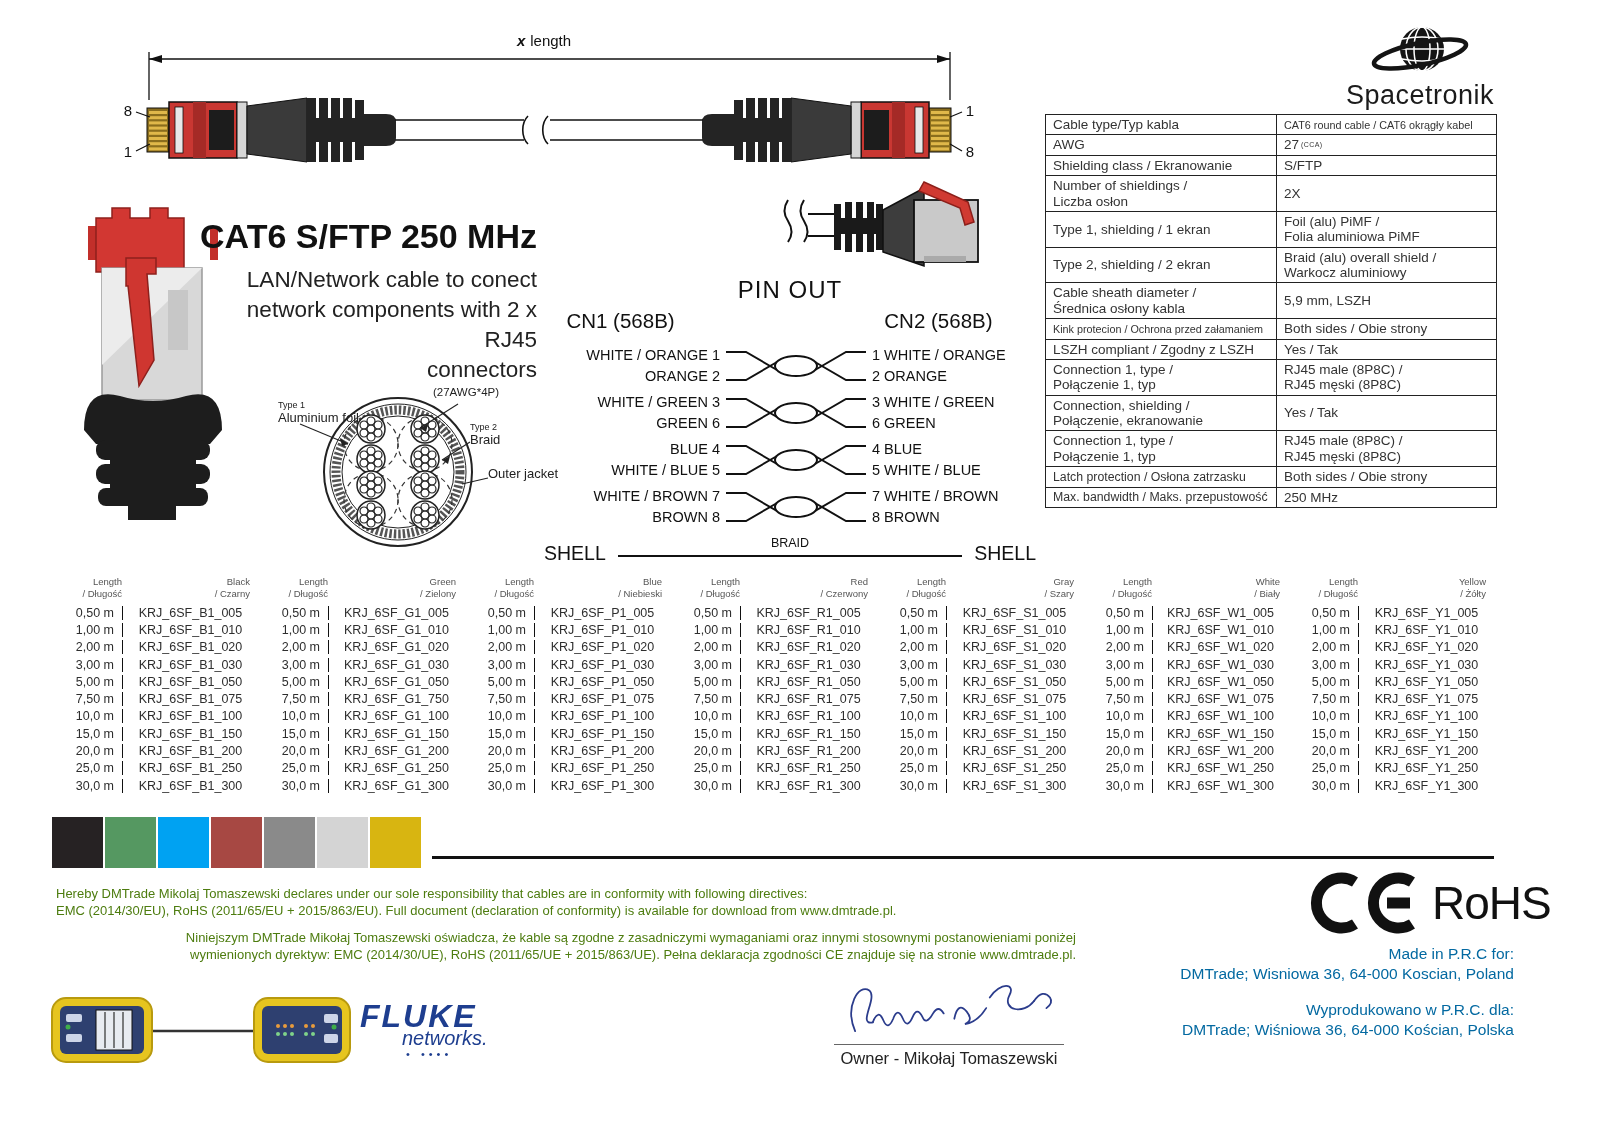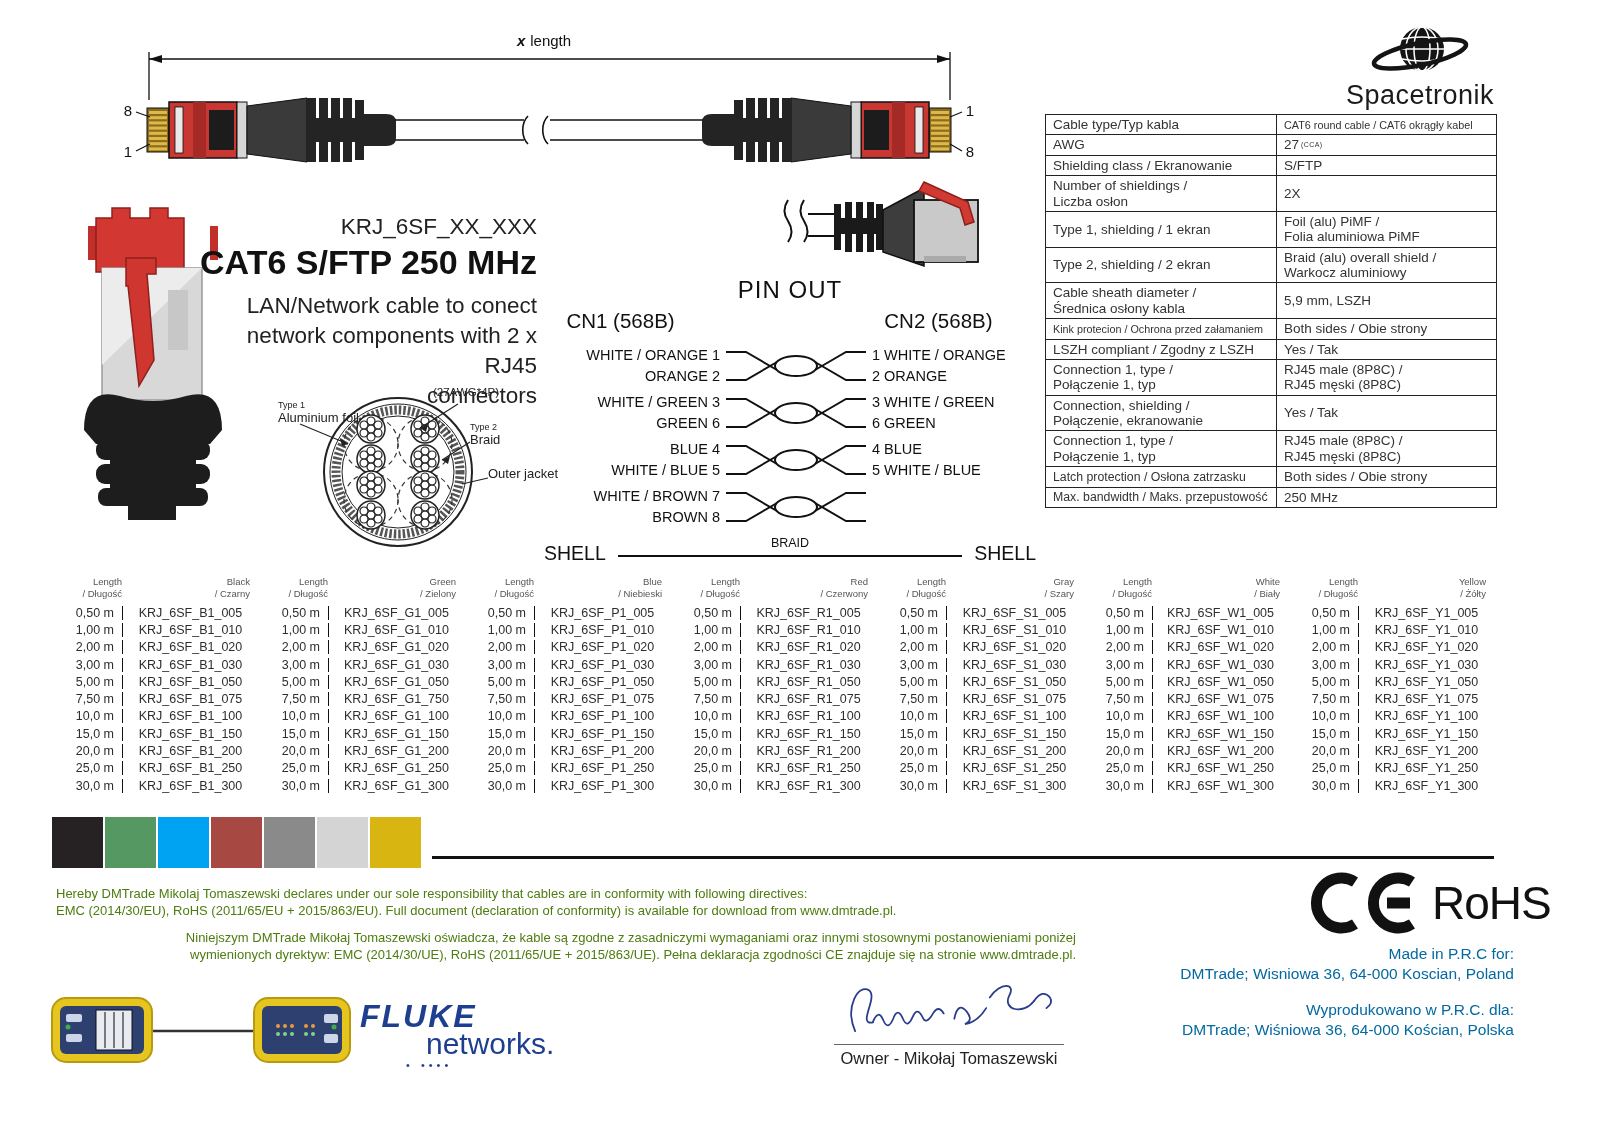--- a/index.html
+++ b/index.html
@@ -65,21 +65,21 @@
   .decl{left:56px;width:1020px;font-size:13px;line-height:1.27;color:#4d7c0f;}
   .decl-en{top:886px;} .decl-pl{top:930px;text-align:right;}
   .certs{left:1308px;top:872px;display:flex;align-items:center;}
   .rohs{font-size:46px;font-weight:400;color:#111;margin-left:14px;letter-spacing:-1px;}
   .made{right:86px;text-align:right;font-size:15.5px;line-height:1.27;color:#0369a1;}
   .made-en{top:944px;} .made-pl{top:1000px;}
 
   
   .fluke{left:360px;top:998px;color:#1e3e8f;}
   .fluke-1{font-size:32px;font-weight:900;font-style:italic;letter-spacing:2px;}
-  .fluke-2{font-size:30px;margin-left:66px;margin-top:-8px;}
+  .fluke-2{font-size:20px;font-style:italic;margin-left:42px;margin-top:-8px;}
   .fluke-dots{font-size:11px;letter-spacing:4px;margin-left:46px;margin-top:-2px;}
 
   
   .sig-block{left:826px;top:978px;width:246px;text-align:center;}
   .sig-line{border-top:1.5px solid #666;margin:0 8px 4px 8px;}
   .sig-owner{font-size:16.5px;color:#222;}
 </style>
 </head>
 <body>
 
@@ -171,21 +171,20 @@
     <path d="M26,240 Q26,196 62,206 Q95,216 128,206 Q164,196 164,240 L152,254 H38 Z" fill="#1d1d1d"></path>
     <rect x="38" y="250" width="114" height="20" rx="9" fill="#1d1d1d"></rect>
     <rect x="52" y="268" width="86" height="8" fill="#1d1d1d"></rect>
     <rect x="38" y="274" width="114" height="20" rx="9" fill="#1d1d1d"></rect>
     <rect x="52" y="292" width="86" height="8" fill="#1d1d1d"></rect>
     <rect x="40" y="298" width="110" height="18" rx="8" fill="#1d1d1d"></rect>
     <rect x="70" y="312" width="48" height="18" fill="#1d1d1d"></rect>
   </svg>
 
   <div class="abs title-block">
-    <div class="model-code">KRJ_6SF_XX_XXX</div>
     <div class="page-title">CAT6 S/FTP 250 MHz</div>
     <div class="page-subtitle pre">LAN/Network cable to conect
 network components with 2 x RJ45
 connectors</div>
   </div>
 
   <div class="abs xsec">
     <svg width="318" height="176" viewBox="0 0 318 176">
       <defs>
         <g id="wire">
@@ -326,20 +325,24 @@
           </div>
           <div class="po-mid"><svg width="140" height="42" viewBox="0 0 140 42">
               <g fill="none" stroke="#111" stroke-width="2">
                 <path d="M0,7 H20 L51,25"></path>
                 <path d="M0,35 H20 L51,17"></path>
                 <ellipse cx="70" cy="21" rx="21" ry="10"></ellipse>
                 <path d="M140,7 H120 L89,25"></path>
                 <path d="M140,35 H120 L89,17"></path>
               </g>
             </svg></div>
+          <div class="po-right">
+            <div class="po-line">7 WHITE / BROWN</div>
+            <div class="po-line">8 BROWN</div>
+          </div>
         </div>
       </div>
     <div class="po-shell">
       <span>SHELL</span>
       <div class="po-braidline">
         <span class="po-braid">BRAID</span>
       </div>
       <span>SHELL</span>
     </div>
   </div>

